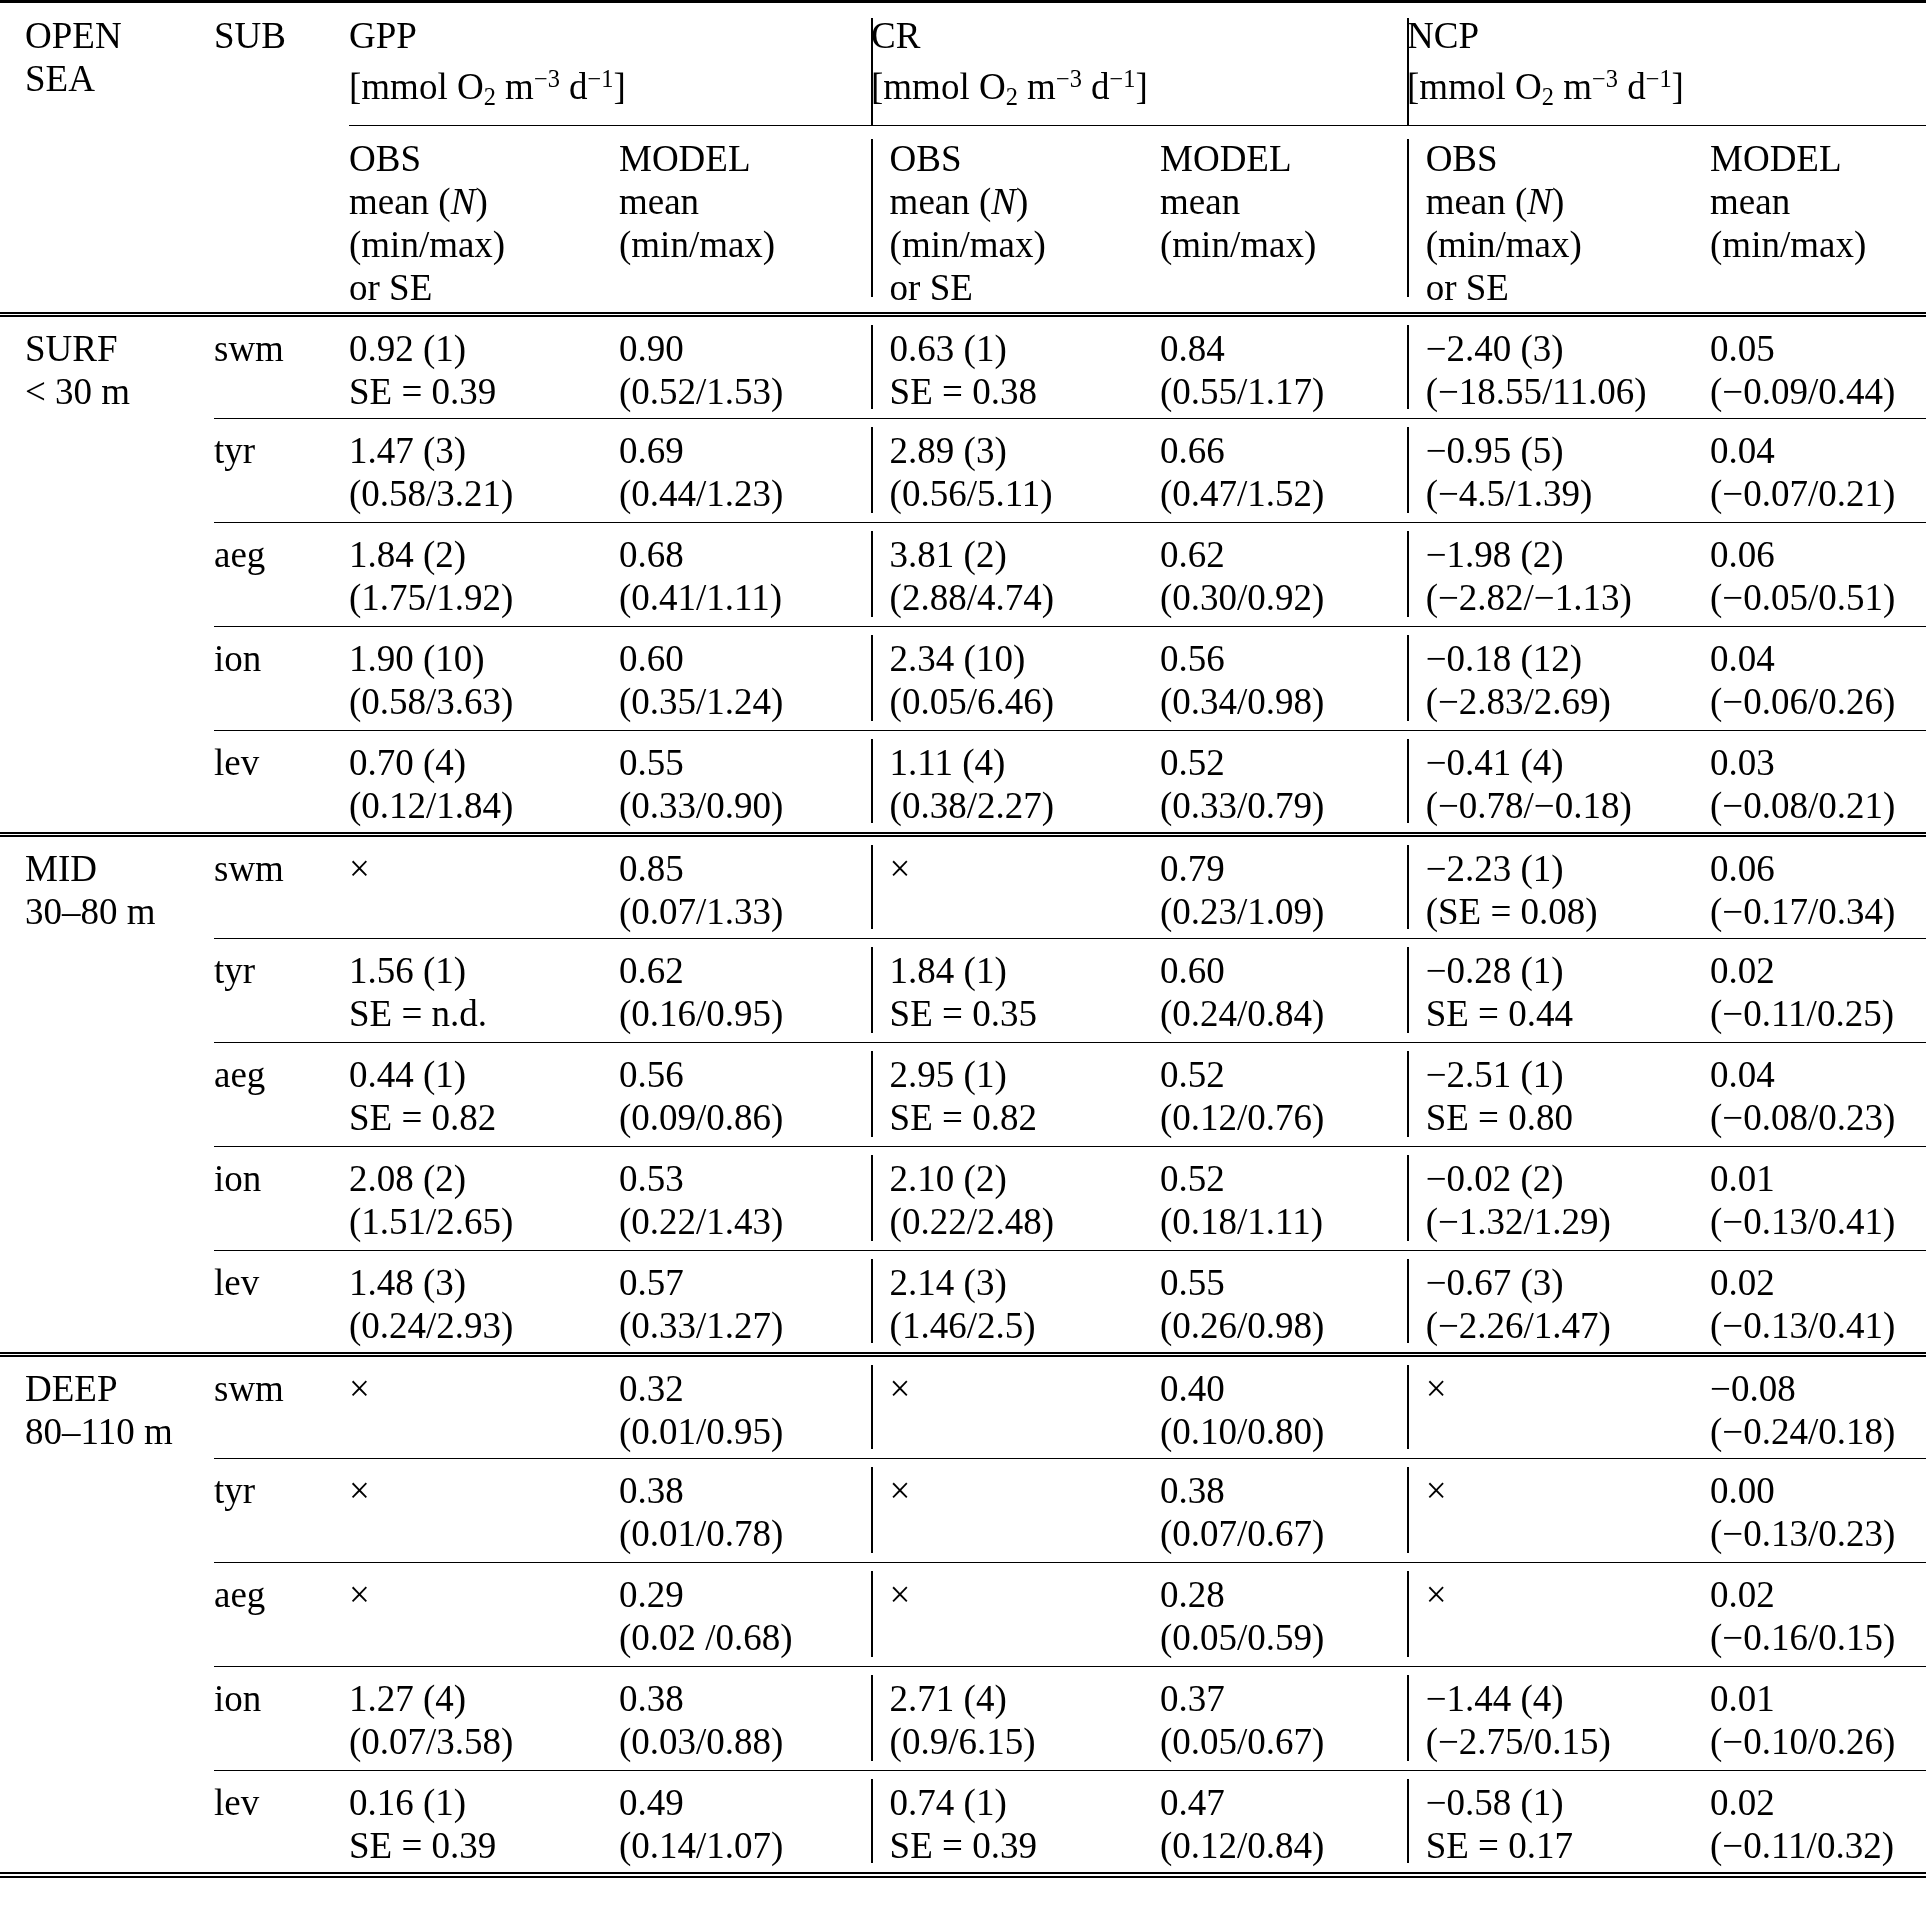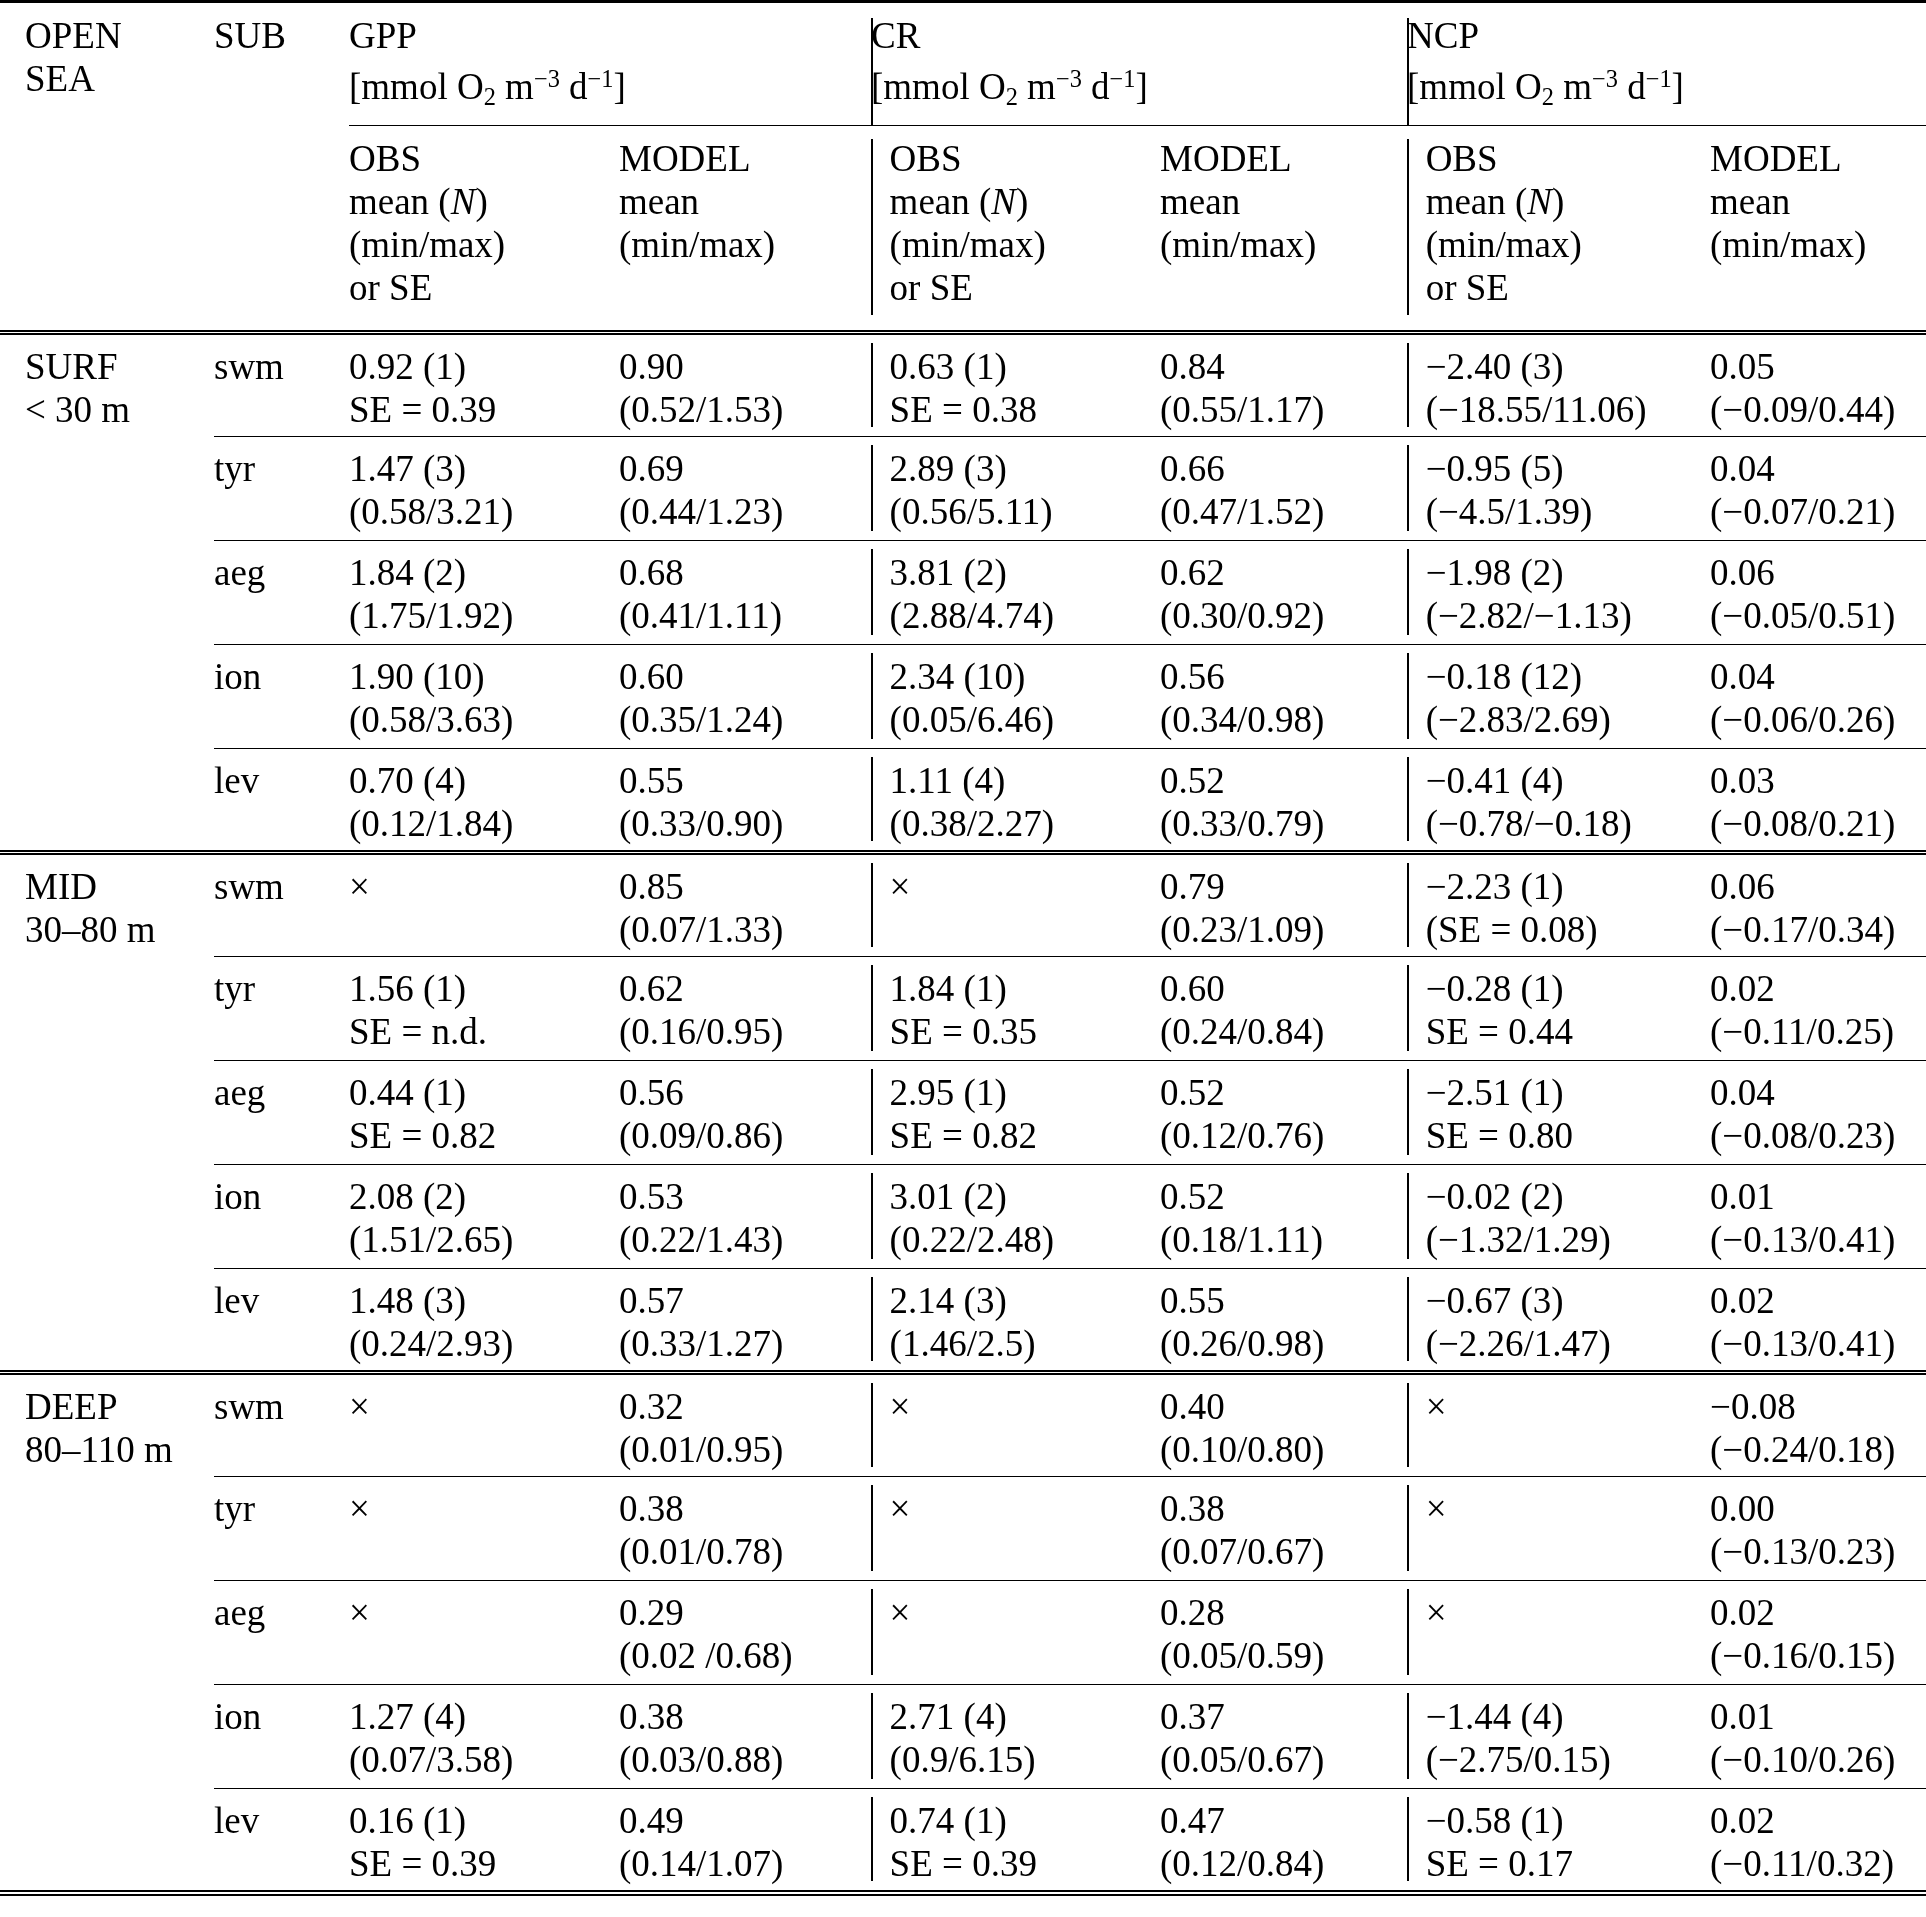--- a/index.html
+++ b/index.html
@@ -25,21 +25,21 @@
   
   .c1 { padding-left: 25px; }
   .c5, .c7 { padding-left: 18.6px; }
 
   
   tr.h1 th { padding-top: 11.2px; }
   tr.h1 th.group { text-align: left; border-bottom: 1.9px solid #000; padding-bottom: 7.5px; }
   tr.h1 th.c1, tr.h1 th.c2 { border-bottom: 5.6px double #000; }
 
   
-  tr.h2 th { padding-top: 11.2px; padding-bottom: 21px; border-bottom: 5.6px double #000; }
+  tr.h2 th { padding-top: 11.2px; padding-bottom: 3px; border-bottom: 5.6px double #000; }
 
   
   tbody td { height: 104px; padding-top: 9.3px; }
   tbody tr:not(.group-end) td:not(.grouplabel) { border-bottom: 1.9px solid #000; }
   tbody tr.group-end td { border-bottom: 5.6px double #000; }
   td.grouplabel { border-bottom: 5.6px double #000; }
   tbody tr:last-child td, td.grouplabel.last { border-bottom: 6.5px double #000; }
 
   
   .vsep, .vsep-full, .vsep-h { position: relative; }
@@ -361,21 +361,21 @@
     <td class="c2">ion</td>
     <td class="c3">
       <div class="ln">2.08 (2)</div>
       <div class="ln">(1.51/2.65)</div>
     </td>
     <td class="c4">
       <div class="ln">0.53</div>
       <div class="ln">(0.22/1.43)</div>
     </td>
     <td class="c5 vsep">
-      <div class="ln">3.01 (2)</div>
+      <div class="ln">2.10 (2)</div>
       <div class="ln">(0.22/2.48)</div>
     </td>
     <td class="c6">
       <div class="ln">0.52</div>
       <div class="ln">(0.18/1.11)</div>
     </td>
     <td class="c7 vsep">
       <div class="ln">−0.02 (2)</div>
       <div class="ln">(−1.32/1.29)</div>
     </td>

